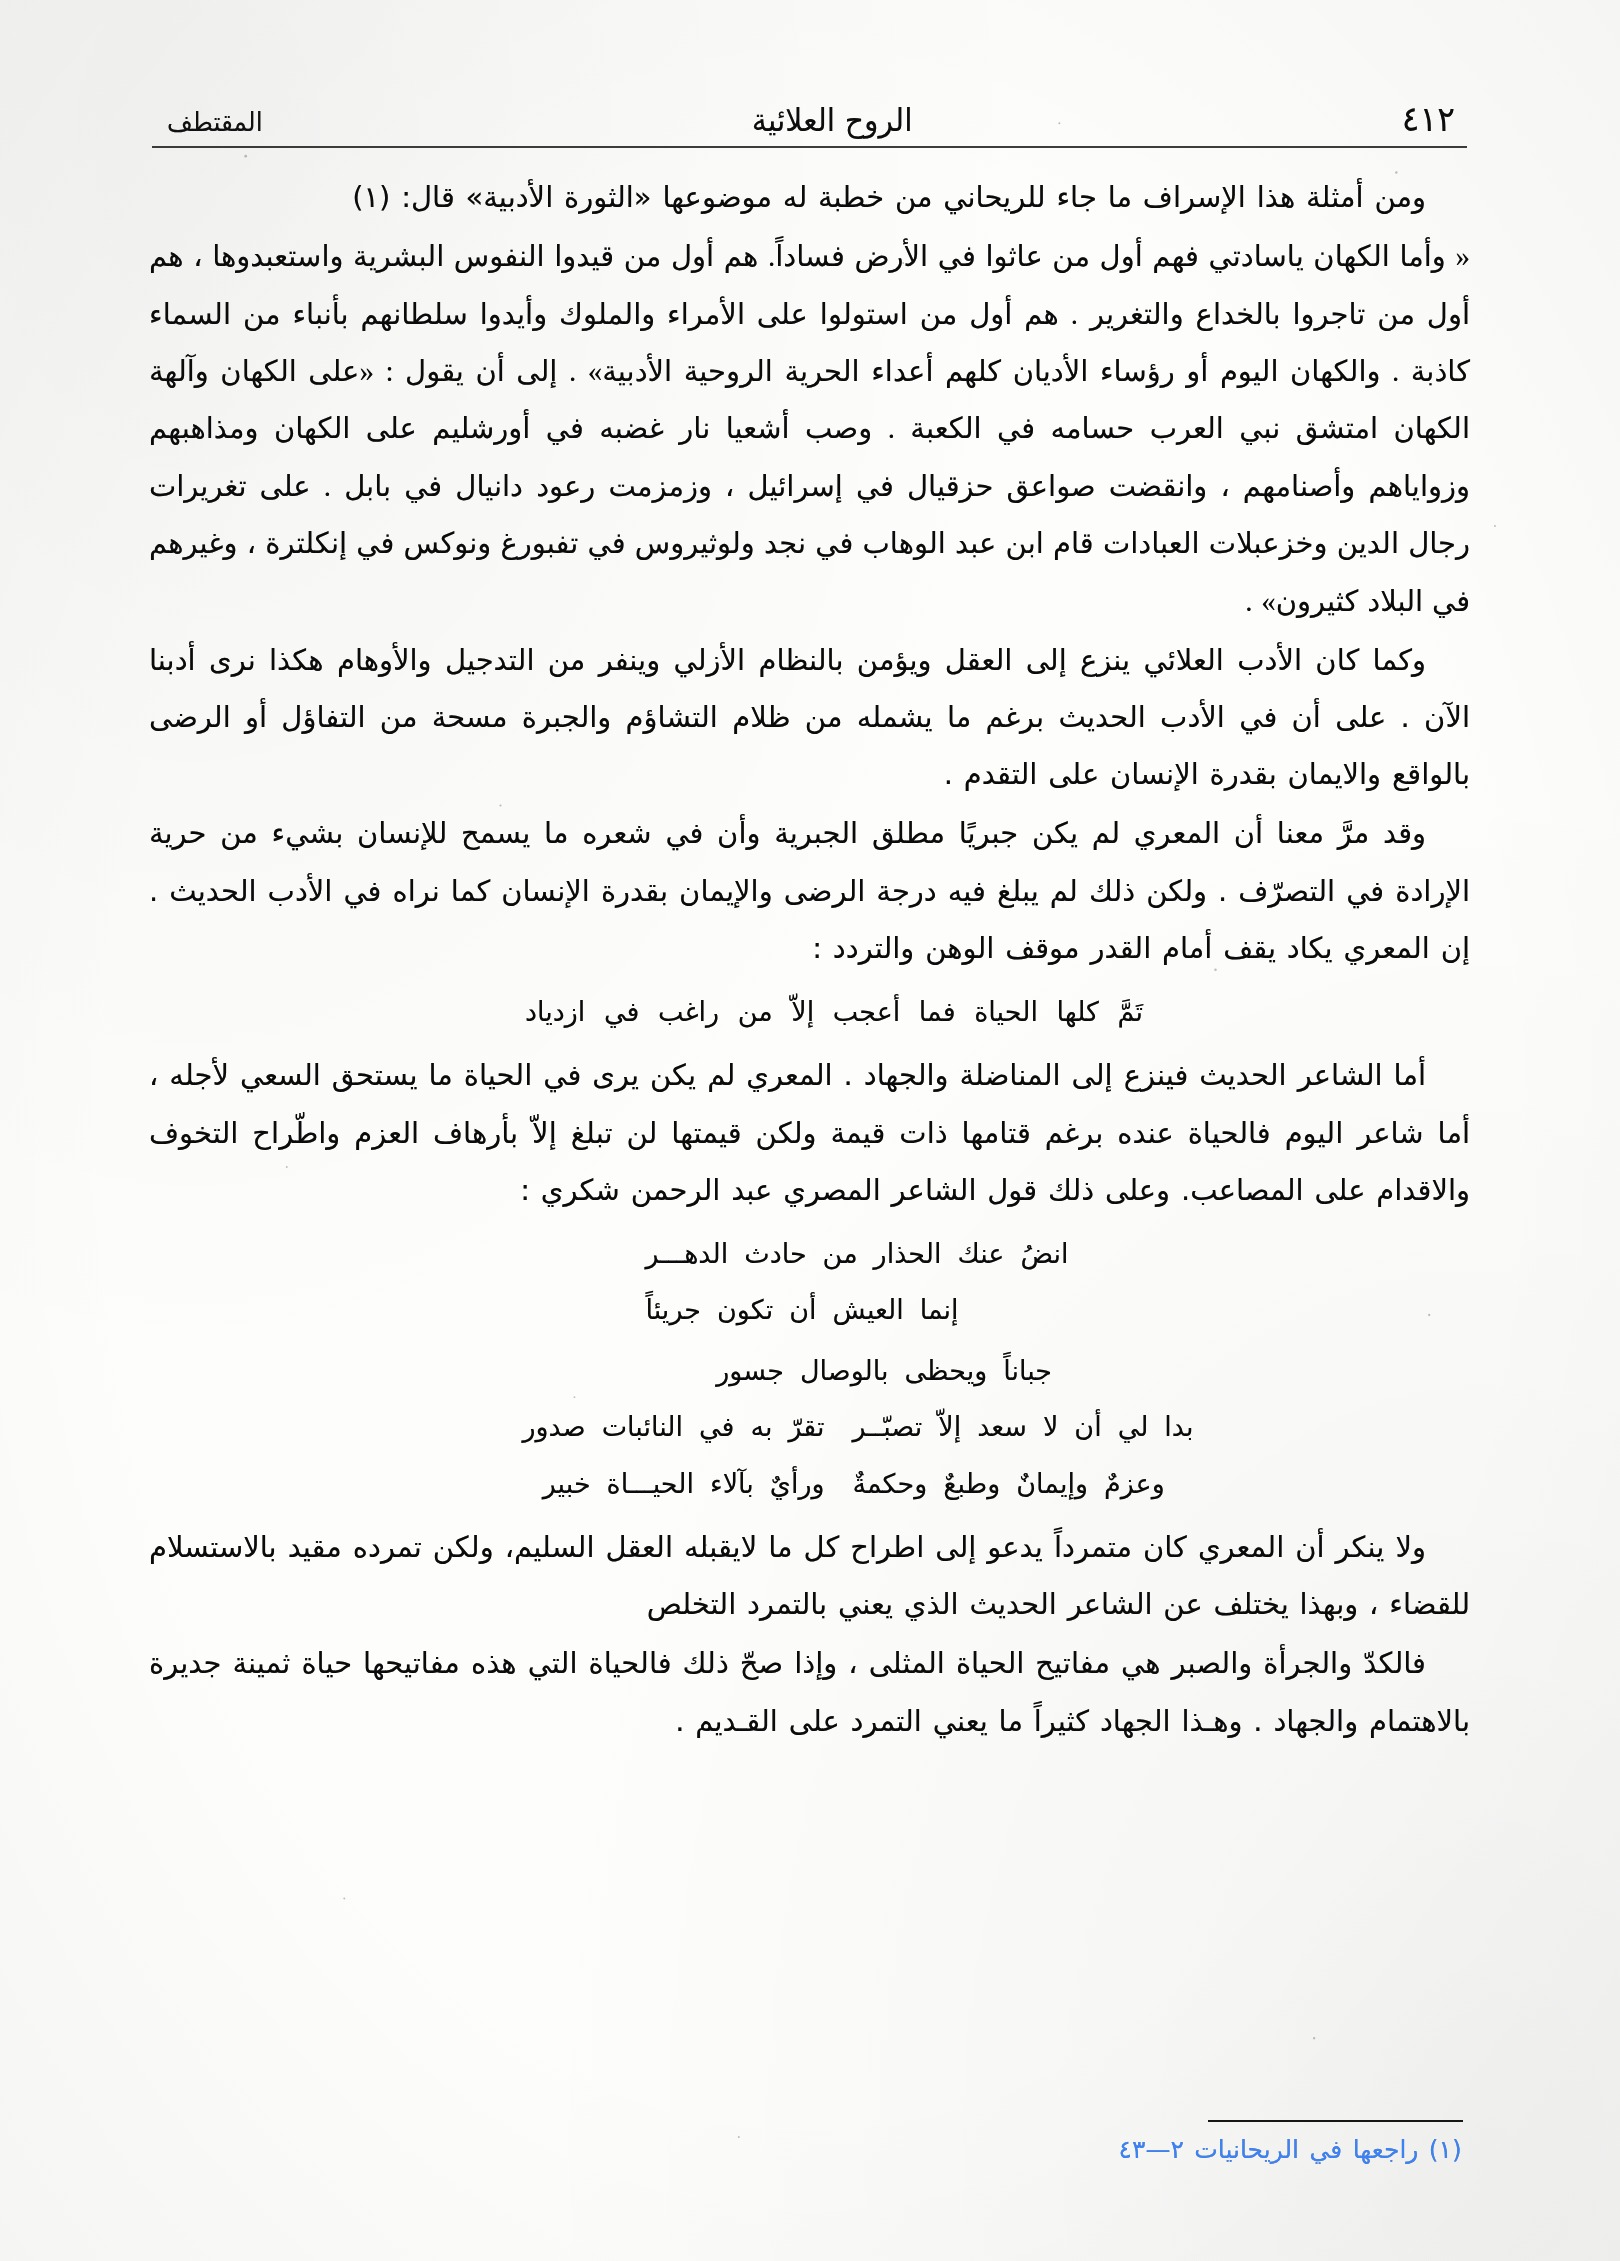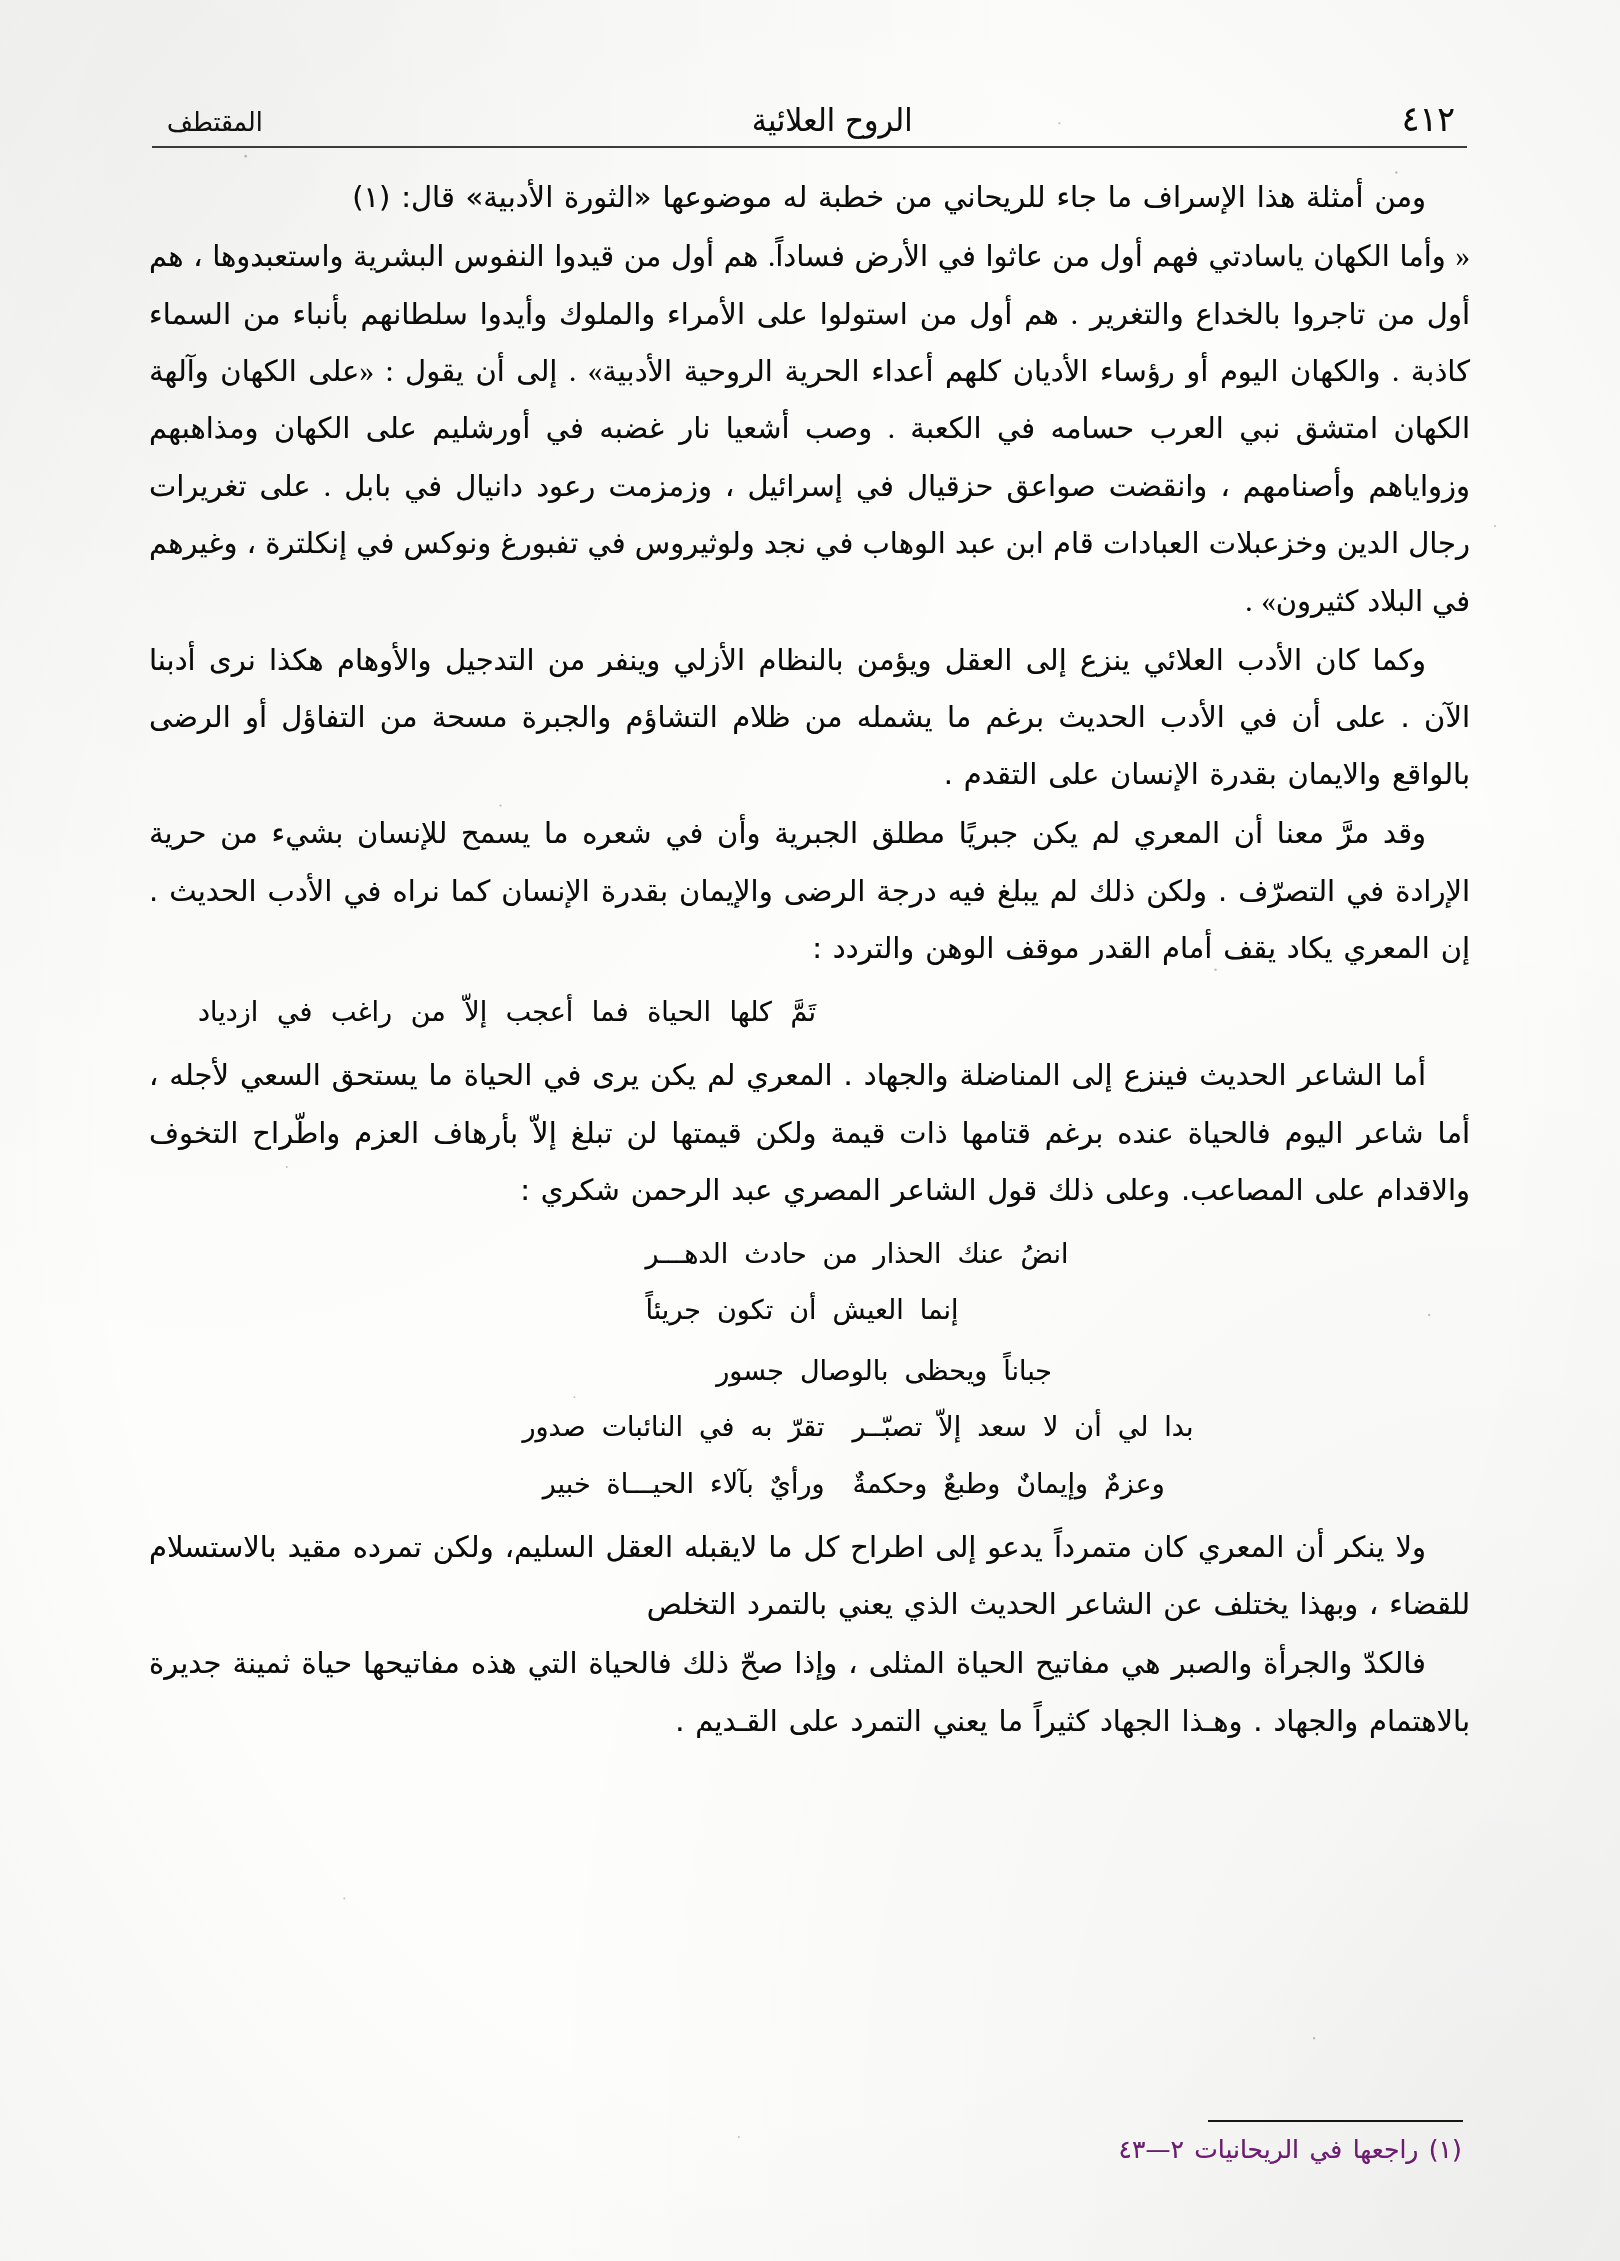--- a/index.html
+++ b/index.html
@@ -118,21 +118,21 @@
   .hemistich {
     flex: 0 0 auto;
     white-space: nowrap;
     letter-spacing: 1.2px;
     word-spacing: 7.4px;
   }
   .hemistich.first { min-width: 427px; text-align: left; }
   .hemistich.second { min-width: 386px; text-align: right; }
 
   .verse-line.single {
-    justify-content: flex-end;
+    justify-content: center;
     padding-left: 49px;
   }
   .verse-line.single .hemistich { letter-spacing: 1.6px; word-spacing: 10px; }
 
   .verse-intro {
     display: inline-block;
     font-size: 27px;
   }
 
   
@@ -144,21 +144,21 @@
     direction: rtl;
   }
   .footnote-rule {
     width: 255px;
     height: 2.5px;
     background: #161616;
     margin: 0 6.6px 13px auto;
   }
   .footnote-text {
     font-size: 25px;
-    color: #701a75;
+    color: #3b82f6;
     text-align: right;
     padding-right: 8.2px;
     letter-spacing: 0.4px;
     word-spacing: 2.5px;
   }
 
   
   .body-block, .verse-block, .footnote-text, .running-head {
     text-shadow: 0 0 0.5px rgba(0,0,0,0.45);
   }

